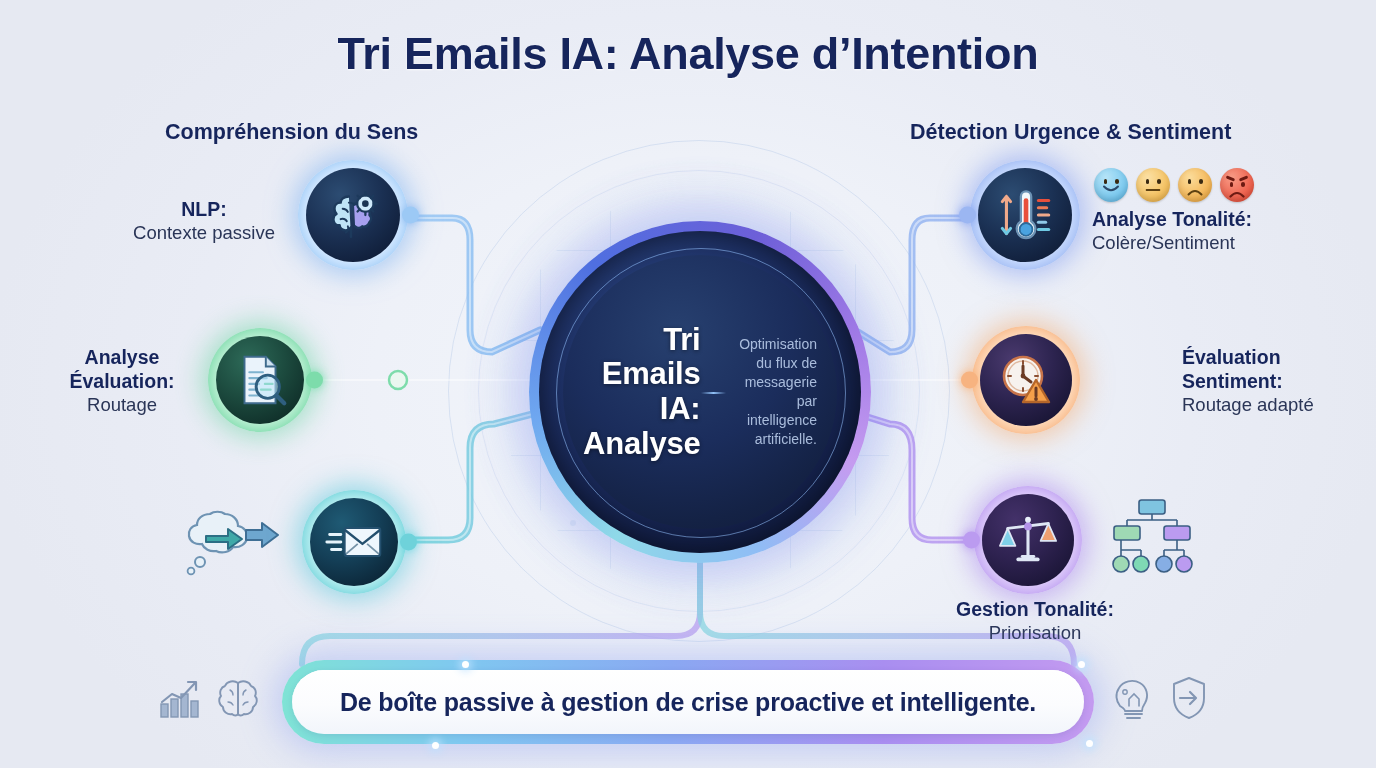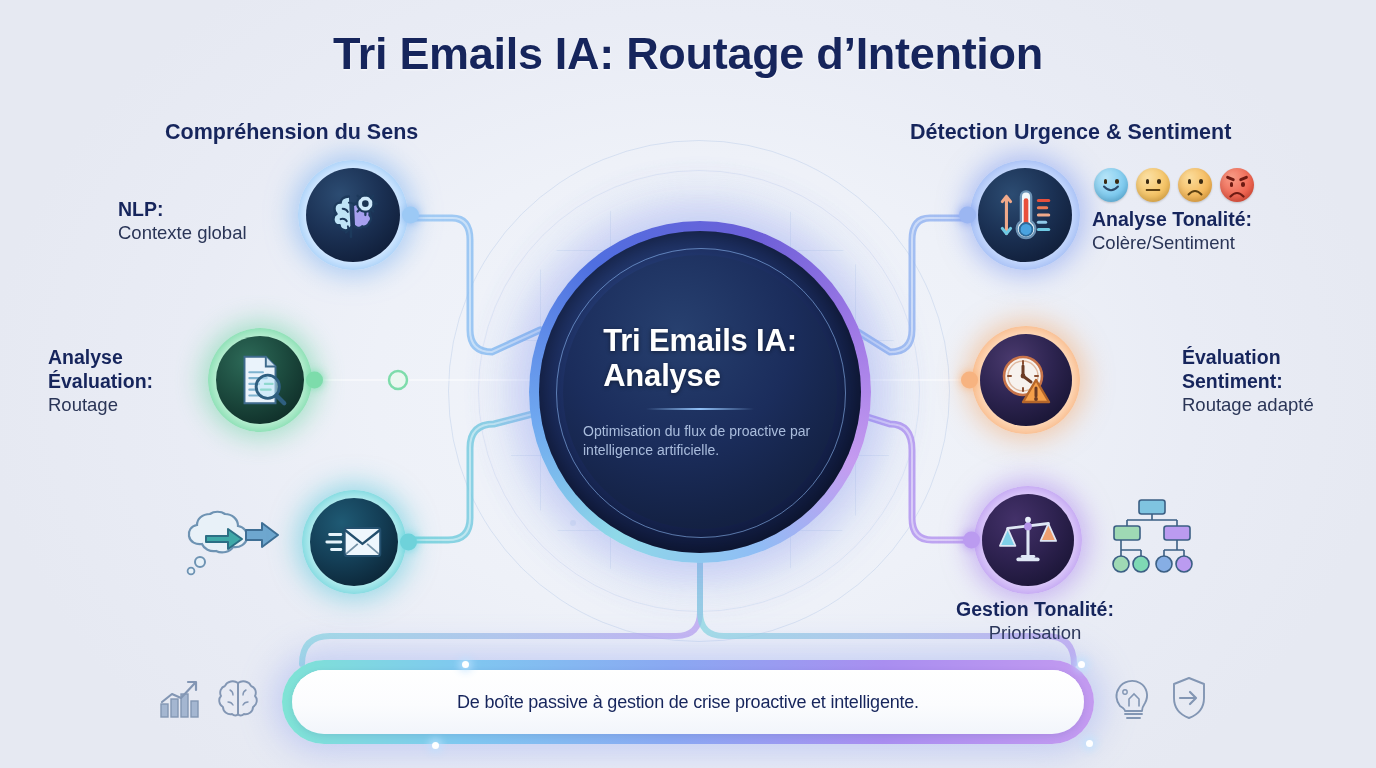--- a/index.html
+++ b/index.html
@@ -100,23 +100,23 @@
     width: 288px; height: 288px;
     border-radius: 50%;
     border: 1.6px solid rgba(150,195,255,.55);
   }
   .hub-core {
     position: absolute;
     left: 563px; top: 255px;
     width: 274px; height: 274px;
     border-radius: 50%;
     background: radial-gradient(circle at 42% 28%, #27406f 0%, #1b2d5c 45%, #142245 75%, #101a36 100%);
-    display: flex; flex-direction: column;
+    display: flex; flex-direction: row;
     align-items: center; justify-content: center;
-    text-align: left;
+    text-align: right;
     padding: 0 20px;
     box-sizing: border-box;
   }
   .hub-title {
     font-size: 31px;
     font-weight: bold;
     color: #ffffff;
     line-height: 1.12;
     letter-spacing: -.2px;
     text-shadow: 0 1px 4px rgba(0,0,0,.45);
@@ -181,21 +181,21 @@
 
   
   .label {
     position: absolute;
     color: #16255c;
     line-height: 1.22;
     white-space: nowrap;
   }
   .label b { display: block; font-size: 19.5px; font-weight: bold; }
   .label span { display: block; font-size: 18.5px; font-weight: normal; color: #2a3557; }
-  .label.r-align { text-align: left; }
+  .label.r-align { text-align: center; }
   .label.l-align { text-align: left; }
   .label.c-align { text-align: center; }
 
   
   .banner-glow {
     position: absolute;
     left: 282px; top: 660px;
     width: 812px; height: 84px;
     border-radius: 42px;
     background: linear-gradient(90deg, #7fe3d5 0%, #7fc8f0 22%, #8aa8f2 48%, #a98ef0 74%, #c39af0 100%);
@@ -204,22 +204,22 @@
   .banner {
     position: absolute;
     left: 292px; top: 670px;
     width: 792px; height: 64px;
     border-radius: 34px;
     background: linear-gradient(180deg, #ffffff 0%, #fbfcfe 55%, #f2f5fb 100%);
     display: flex; align-items: center; justify-content: center;
     box-shadow: inset 0 1px 0 #fff, 0 2px 6px rgba(40,60,120,.12);
   }
   .banner-text {
-    font-size: 18px;
-    font-weight: normal;
+    font-size: 25px;
+    font-weight: bold;
     color: #16255c;
     letter-spacing: -.2px;
     text-align: right;
   }
   .spark {
     position: absolute;
     width: 7px; height: 7px; border-radius: 50%;
     background: #ffffff;
     box-shadow: 0 0 9px 3px rgba(190,225,255,.95);
   }
@@ -266,21 +266,21 @@
     <i style="left:355px;top:0;width:1px;height:400px;"></i>
     <i style="left:0;top:60px;width:400px;height:1px;"></i>
     <i style="left:0;top:150px;width:400px;height:1px;"></i>
     <i style="left:0;top:265px;width:400px;height:1px;"></i>
     <i style="left:0;top:340px;width:400px;height:1px;"></i>
     <i style="left:20px;top:30px;width:9px;height:9px;border-radius:50%;"></i>
     <i style="left:360px;top:230px;width:7px;height:7px;border-radius:50%;"></i>
     <i style="left:70px;top:330px;width:6px;height:6px;border-radius:50%;"></i>
   </div>
 
-  <div class="main-title">Tri Emails IA: Routage d’Intention</div>
+  <div class="main-title">Tri Emails IA: Analyse d’Intention</div>
 
   <div class="col-head" id="head-right">Détection Urgence &amp; Sentiment</div>
   <div class="col-head" id="head-left">Compréhension du Sens</div>
 
   <svg id="wires" viewBox="0 0 1376 768">
     <defs>
       <linearGradient id="gw-nlp" x1="0" y1="0" x2="1" y2="0">
         <stop offset="0" stop-color="#9cc9f5"></stop>
           <stop offset="1" stop-color="#7fb6ef"></stop>
       </linearGradient>
@@ -337,42 +337,42 @@
   <div class="hub-glow"></div>
   <div class="hub-outer"></div>
   <div class="hub-mid"></div>
   <div class="hub-innerline"></div>
   <div class="hub-core">
     <div class="hub-title">
       <div>Tri Emails IA:</div>
       <div>Analyse</div>
     </div>
     <div class="hub-div"></div>
-    <div class="hub-sub">Optimisation du flux de proactive par intelligence artificielle.</div>
+    <div class="hub-sub">Optimisation du flux de messagerie par intelligence artificielle.</div>
   </div>
 
   <div class="node" id="node-nlp" style="left:298px;top:160px;width:110px;height:110px;">
     <div class="ring"></div>
     <div class="nub"></div>
     <div class="disc">
       <svg width="66" height="66" viewBox="0 0 64 64">
         <path d="M28 14c-5 0-8 3-8 6-4 0-6 3-6 6 0 2 1 4 2 5-2 1-3 3-3 5 0 4 3 6 6 6 0 3 3 5 6 5 2 0 4-1 5-3v9" fill="#bfe4f7" stroke="#1d3a5c" stroke-width="2.4" stroke-linejoin="round" stroke-linecap="round"></path>
         <path d="M28 20c3 0 6 2 7 5M22 26c2 0 4 1 5 3M20 36c2-1 5 0 6 2M27 43c1 2 0 5-2 6" fill="none" stroke="#1d3a5c" stroke-width="1.9" stroke-linecap="round"></path>
         <path d="M33 22c4-2 9 0 11 3 3 1 5 4 4 7 2 2 2 5 0 7-1 3-4 5-7 4-2 2-5 2-7 0" fill="#a6a0ef" stroke="#1d3a5c" stroke-width="2.4" stroke-linejoin="round" stroke-linecap="round"></path>
         <circle cx="44" cy="21" r="8" fill="#cfe9fa" stroke="#1d3a5c" stroke-width="2.2"></circle>
         <circle cx="44" cy="21" r="3.2" fill="#1b3352"></circle>
         <g stroke="#1d3a5c" stroke-width="2.2" stroke-linecap="round">
           <path d="M44 10v3M44 29v3M33 21h3M52 21h3M36.4 13.4l2.2 2.2M49.4 26.4l2.2 2.2M51.6 13.4l-2.2 2.2M38.6 26.4l-2.2 2.2"></path>
         </g>
       </svg>
     </div>
   </div>
   <div class="label r-align" style="left:118px;top:198px;width:172px;">
     <b>NLP:</b>
-    <span>Contexte global</span>
+    <span>Contexte passive</span>
   </div>
 
   <div class="node" id="node-sem" style="left:208px;top:328px;width:104px;height:104px;">
     <div class="ring"></div>
     <div class="nub"></div>
     <div class="disc">
       <svg width="62" height="62" viewBox="0 0 64 64">
         <path d="M16 8h22l10 10v38H16z" fill="#eaf3fb" stroke="#3e6a8c" stroke-width="2"></path>
         <path d="M38 8v10h10" fill="#cfe2f0" stroke="#3e6a8c" stroke-width="2"></path>
         <g stroke="#7fb3cf" stroke-width="2.2" stroke-linecap="round">

